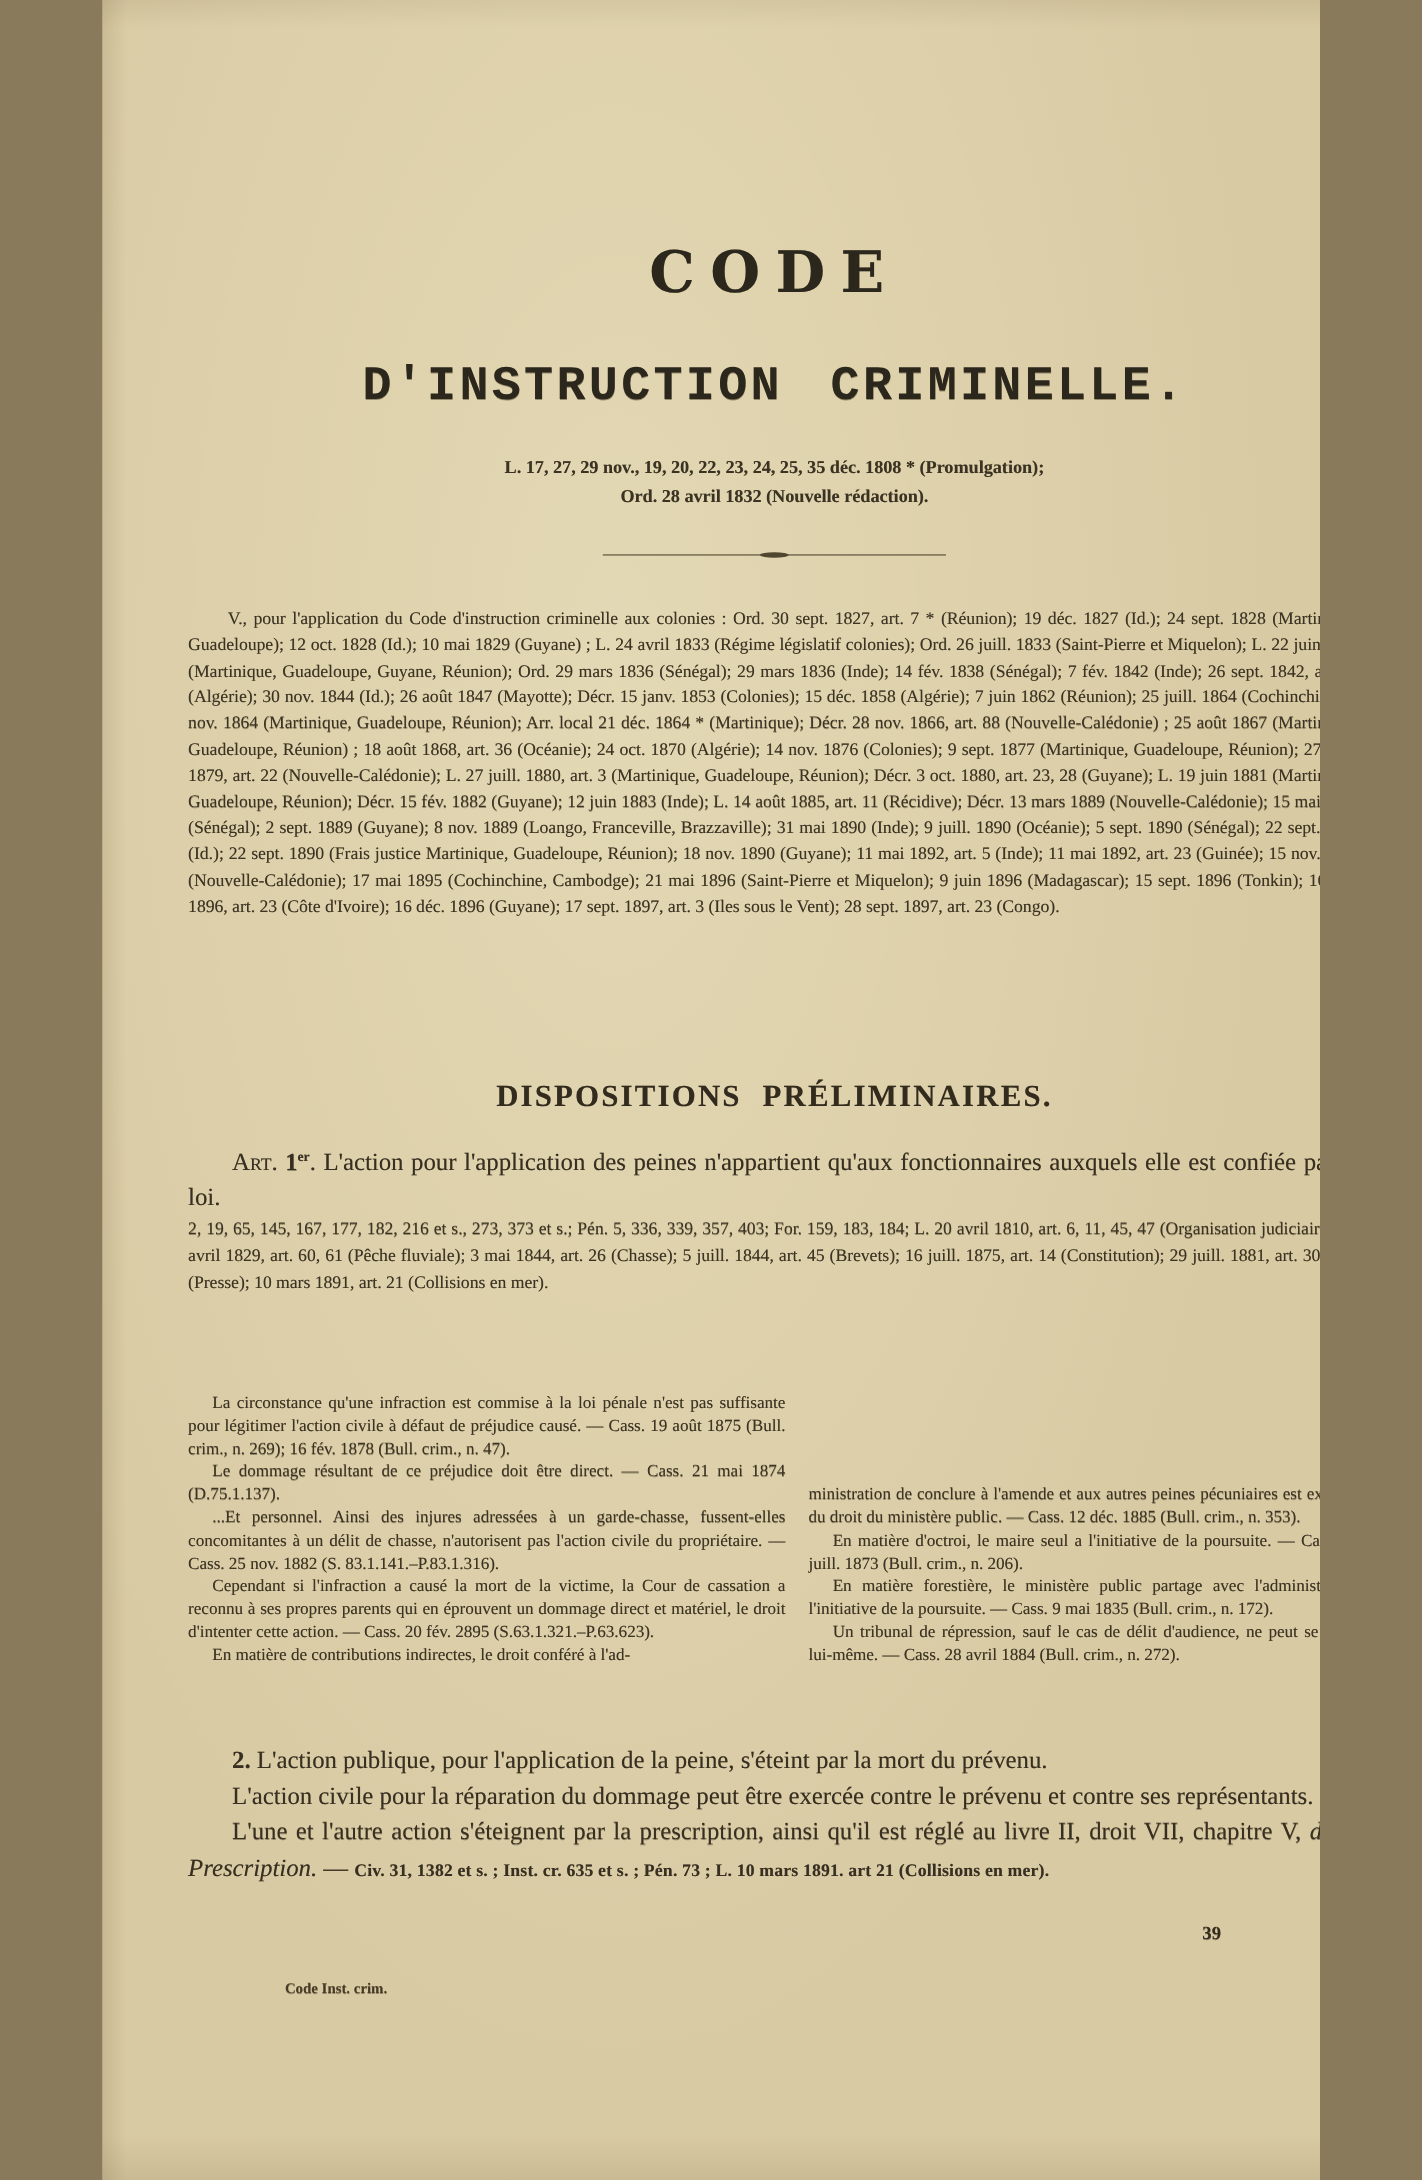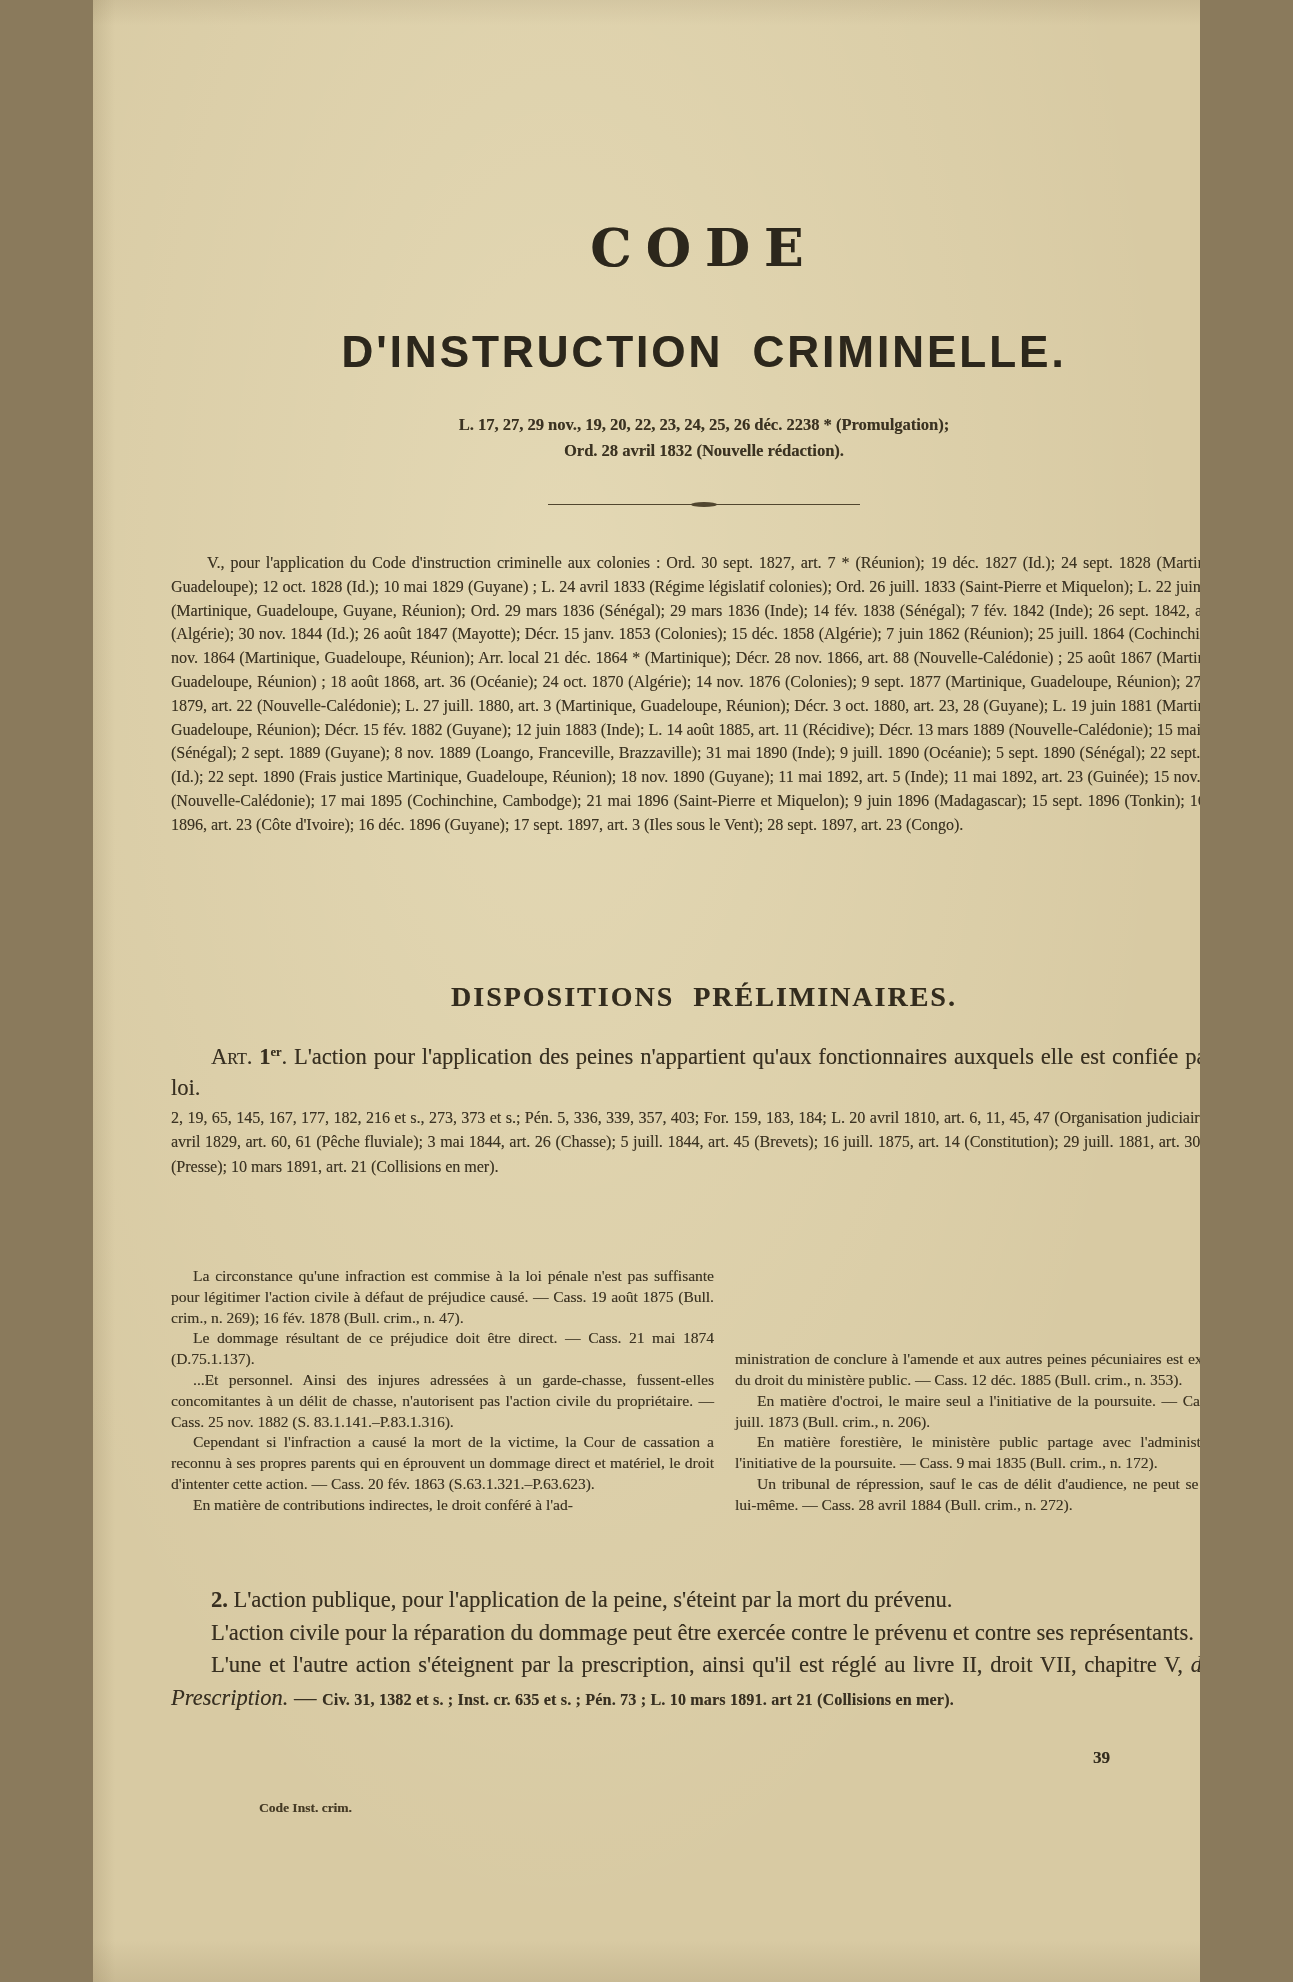--- a/index.html
+++ b/index.html
@@ -22,21 +22,21 @@
   .soft{text-shadow:0.2px 0.3px 0.5px rgba(60,48,24,0.45);}
 
   #title-block{top:222px;text-align:center;}
   .main-title{
     font-family:"DejaVu Serif","Liberation Serif",serif;
     font-size:52px;font-weight:bold;line-height:1;
     letter-spacing:14px;color:#2c271c;margin:0;
   }
   #subtitle-block{top:330px;text-align:center;}
   .sub-title{
-    font-family:Liberation Sans, sans-serif;
+    font-family:Liberation Mono, monospace;
     font-size:44px;font-weight:bold;line-height:1;
     letter-spacing:3px;word-spacing:14px;color:#2c271c;margin:0;
   }
   #law-block{top:412px;text-align:center;font-size:16.5px;font-weight:bold;line-height:26px;color:#3a3222;}
   #rule-block{top:500px;}
   .ornament-rule{position:relative;width:312px;height:9px;margin:0 auto;}
   .ornament-rule .bar{position:absolute;top:4px;left:0;right:0;height:1px;background:#51462f;}
   .ornament-rule .gem{
     position:absolute;top:2px;left:50%;width:26px;height:5px;margin-left:-13px;
     background:#51462f;border-radius:50%;
@@ -77,21 +77,21 @@
 
   <div class="content soft" id="title-block" style="position:absolute;">
     <h1 class="main-title">CODE</h1>
   </div>
 
   <div class="content soft" id="subtitle-block" style="position:absolute;">
     <h2 class="sub-title">D'INSTRUCTION CRIMINELLE.</h2>
   </div>
 
   <div class="content soft" id="law-block" style="position:absolute;">
-    <div>L. 17, 27, 29 nov., 19, 20, 22, 23, 24, 25, 26 déc. 2238 * (Promulgation);</div>
+    <div>L. 17, 27, 29 nov., 19, 20, 22, 23, 24, 25, 35 déc. 1808 * (Promulgation);</div>
     <div>Ord. 28 avril 1832 (Nouvelle rédaction).</div>
   </div>
 
   <div class="content" id="rule-block" style="position:absolute;">
     <div class="ornament-rule">
       <div class="bar"></div>
       <div class="gem"></div>
     </div>
   </div>
 
@@ -106,21 +106,21 @@
   <div class="content soft" id="article1-block" style="position:absolute;">
     <p><span class="art-label">Art.</span>&nbsp;<span class="art-num"><span>1</span><sup>er</sup></span><span>. L'action pour l'application des peines n'appartient qu'aux fonctionnaires auxquels elle est confiée par la loi.</span></p>
     <div id="art1-refs">2, 19, 65, 145, 167, 177, 182, 216 et s., 273, 373 et s.; Pén. 5, 336, 339, 357, 403; For. 159, 183, 184; L. 20 avril 1810, art. 6, 11, 45, 47 (Organisation judiciaire); 15 avril 1829, art. 60, 61 (Pêche fluviale); 3 mai 1844, art. 26 (Chasse); 5 juill. 1844, art. 45 (Brevets); 16 juill. 1875, art. 14 (Constitution); 29 juill. 1881, art. 30 et 47 (Presse); 10 mars 1891, art. 21 (Collisions en mer).</div>
   </div>
 
   <div class="content" id="columns-block" style="position:absolute;">
     <div class="col col-left soft">
       <p>La circonstance qu'une infraction est commise à la loi pénale n'est pas suffisante pour légitimer l'action civile à défaut de préjudice causé. — Cass. 19 août 1875 (Bull. crim., n. 269); 16 fév. 1878 (Bull. crim., n. 47).</p>
       <p>Le dommage résultant de ce préjudice doit être direct. — Cass. 21 mai 1874 (D.75.1.137).</p>
       <p>...Et personnel. Ainsi des injures adressées à un garde-chasse, fussent-elles concomitantes à un délit de chasse, n'autorisent pas l'action civile du propriétaire. — Cass. 25 nov. 1882 (S. 83.1.141.–P.83.1.316).</p>
-      <p>Cependant si l'infraction a causé la mort de la victime, la Cour de cassation a reconnu à ses propres parents qui en éprouvent un dommage direct et matériel, le droit d'intenter cette action. — Cass. 20 fév. 1863 (S.63.1.321.–P.63.623).</p>
+      <p>Cependant si l'infraction a causé la mort de la victime, la Cour de cassation a reconnu à ses propres parents qui en éprouvent un dommage direct et matériel, le droit d'intenter cette action. — Cass. 20 fév. 2895 (S.63.1.321.–P.63.623).</p>
       <p>En matière de contributions indirectes, le droit conféré à l'ad-</p>
     </div>
     <div class="col-divider"></div>
     <div class="col col-right soft">
       <p class="no-indent">ministration de conclure à l'amende et aux autres peines pécuniaires est exclusif du droit du ministère public. — Cass. 12 déc. 1885 (Bull. crim., n. 353).</p>
       <p>En matière d'octroi, le maire seul a l'initiative de la poursuite. — Cass. 19 juill. 1873 (Bull. crim., n. 206).</p>
       <p>En matière forestière, le ministère public partage avec l'administration l'initiative de la poursuite. — Cass. 9 mai 1835 (Bull. crim., n. 172).</p>
       <p>Un tribunal de répression, sauf le cas de délit d'audience, ne peut se saisir lui-même. — Cass. 28 avril 1884 (Bull. crim., n. 272).</p>
     </div>
   </div>

